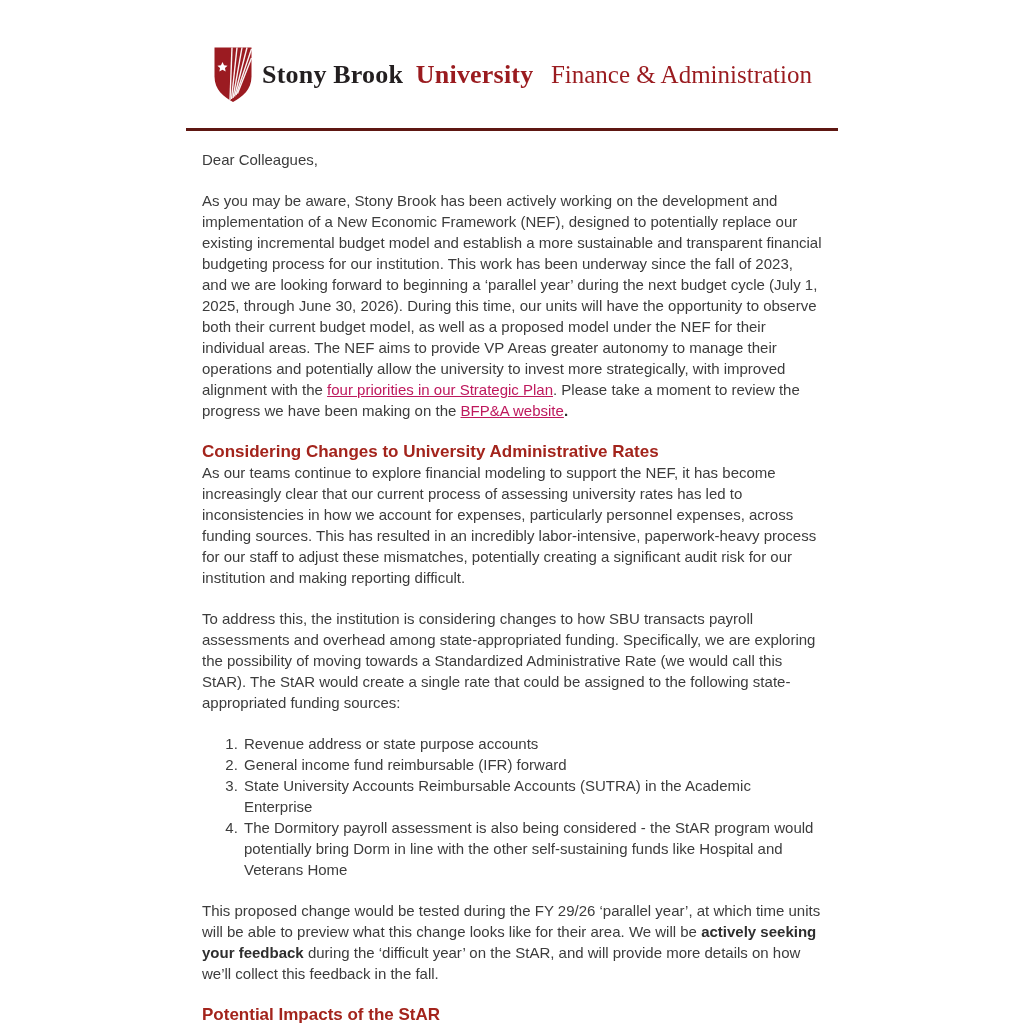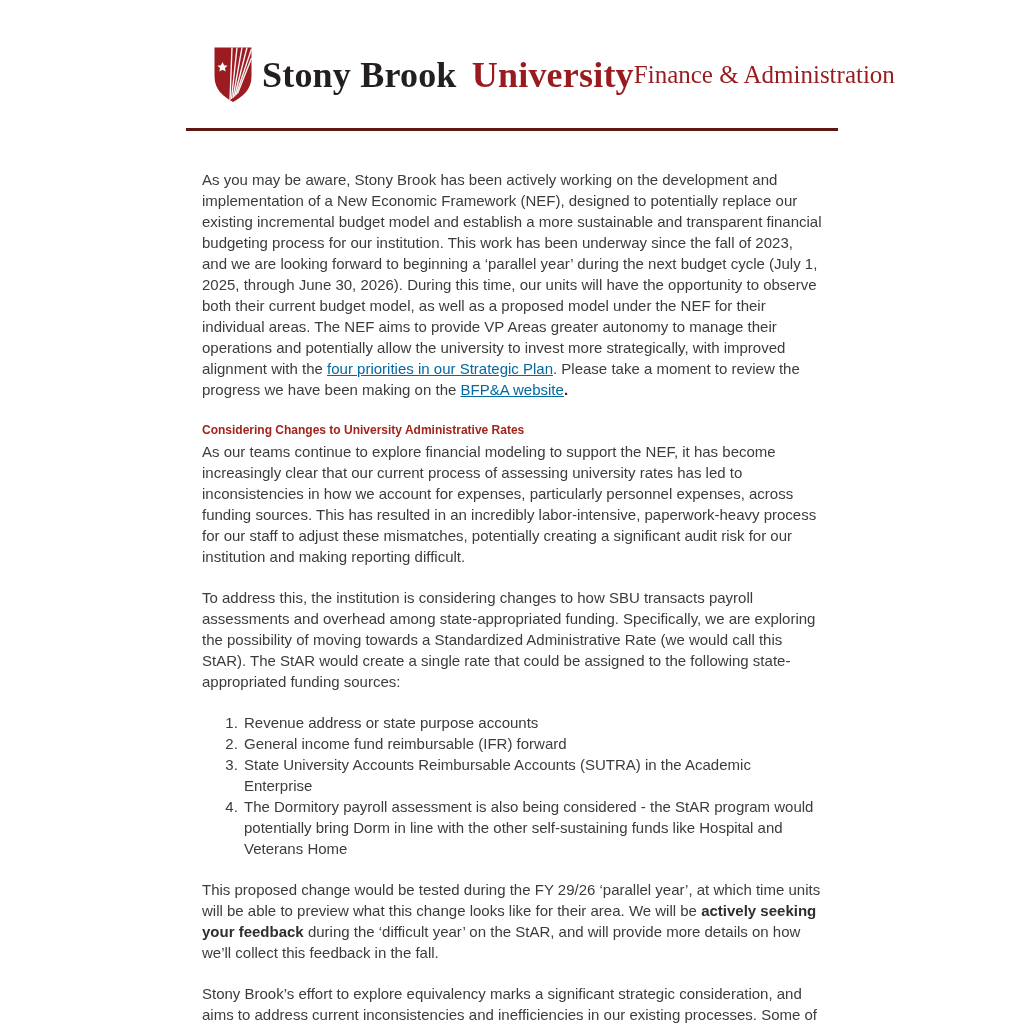--- a/index.html
+++ b/index.html
@@ -22,21 +22,21 @@
     padding: 0 26px 0 27px;
   }
   .logo {
     display: flex;
     align-items: center;
     gap: 9px;
   }
   .shield svg { display: block; }
   .wordmark {
     font-family: "Liberation Serif", serif;
-    font-size: 36px;
+    font-size: 26px;
     font-weight: 600;
     letter-spacing: 0.2px;
     white-space: nowrap;
   }
   .wm-black { color: #231f20; }
   .wm-red   { color: #9a1b1f; margin-left: 6px; }
   .dept {
     font-family: "Liberation Serif", serif;
     font-size: 25px;
     color: #9a1b1f;
@@ -49,29 +49,29 @@
   }
   .content {
     padding: 18px 16px 0 16px;
     font-size: 15px;
     line-height: 21px;
     color: #3c3c3c;
   }
   .content p { margin: 20px 0; }
   .salutation { margin: 0 !important; }
   h2.sec {
-    font-size: 12px;
+    font-size: 17px;
     line-height: 21px;
     font-weight: 700;
     color: #a3241c;
     margin: 20px 0 0 0;
   }
   p.tight { margin-top: 0 !important; }
   a.lnk {
-    color: #0369a1;
+    color: #be185d;
     text-decoration: underline;
     cursor: pointer;
     text-align: right;
   }
   b, strong { color: #2e2e2e; }
   ol.src-list {
     margin: 11px 0;
     padding-left: 40px;
   }
   ol.src-list li {
@@ -105,33 +105,35 @@
         <span class="wm-red">University</span>
       </span>
     </div>
     <div class="dept">Finance &amp; Administration</div>
   </div>
 
   <hr class="rule">
 
   <div class="content">
 
+    <p class="salutation">Dear Colleagues,</p>
 
     <p><span>As you may be aware, Stony Brook has been actively working on the development and implementation of a New Economic Framework (NEF), designed to potentially replace our existing incremental budget model and establish a more sustainable and transparent financial budgeting process for our institution. This work has been underway since the fall of 2023, and we are looking forward to beginning a ‘parallel year’ during the next budget cycle (July 1, 2025, through June 30, 2026). During this time, our units will have the opportunity to observe both their current budget model, as well as a proposed model under the NEF for their individual areas. The NEF aims to provide VP Areas greater autonomy to manage their operations and potentially allow the university to invest more strategically, with improved alignment with the </span><a class="lnk">four priorities in our Strategic Plan</a><span>. Please take a moment to review the progress we have been making on the </span><a class="lnk">BFP&amp;A website</a><b>.</b></p>
 
     <h2 class="sec">Considering Changes to University Administrative Rates</h2>
     <p class="tight">As our teams continue to explore financial modeling to support the NEF, it has become increasingly clear that our current process of assessing university rates has led to inconsistencies in how we account for expenses, particularly personnel expenses, across funding sources. This has resulted in an incredibly labor-intensive, paperwork-heavy process for our staff to adjust these mismatches, potentially creating a significant audit risk for our institution and making reporting difficult.</p>
 
     <p>To address this, the institution is considering changes to how SBU transacts payroll assessments and overhead among state-appropriated funding. Specifically, we are exploring the possibility of moving towards a Standardized Administrative Rate (we would call this StAR). The StAR would create a single rate that could be assigned to the following state-appropriated funding sources:</p>
 
     <ol class="src-list">
       <li>Revenue address or state purpose accounts</li>
       <li>General income fund reimbursable (IFR) forward</li>
       <li>State University Accounts Reimbursable Accounts (SUTRA) in the Academic Enterprise</li>
       <li>The Dormitory payroll assessment is also being considered - the StAR program would potentially bring Dorm in line with the other self-sustaining funds like Hospital and Veterans Home</li>
     </ol>
 
     <p><span>This proposed change would be tested during the FY 29/26 ‘parallel year’, at which time units will be able to preview what this change looks like for their area. We will be </span><b>actively seeking your feedback</b><span> during the ‘difficult year’ on the StAR, and will provide more details on how we’ll collect this feedback in the fall.</span></p>
 
+    <h2 class="sec">Potential Impacts of the StAR</h2>
     <p class="tight">Stony Brook’s effort to explore equivalency marks a significant strategic consideration, and aims to address current inconsistencies and inefficiencies in our existing processes. Some of the potential benefits this could bring to our institution as a whole are as follows:</p>
 
   </div>
 </div>
 
 </body></html>

